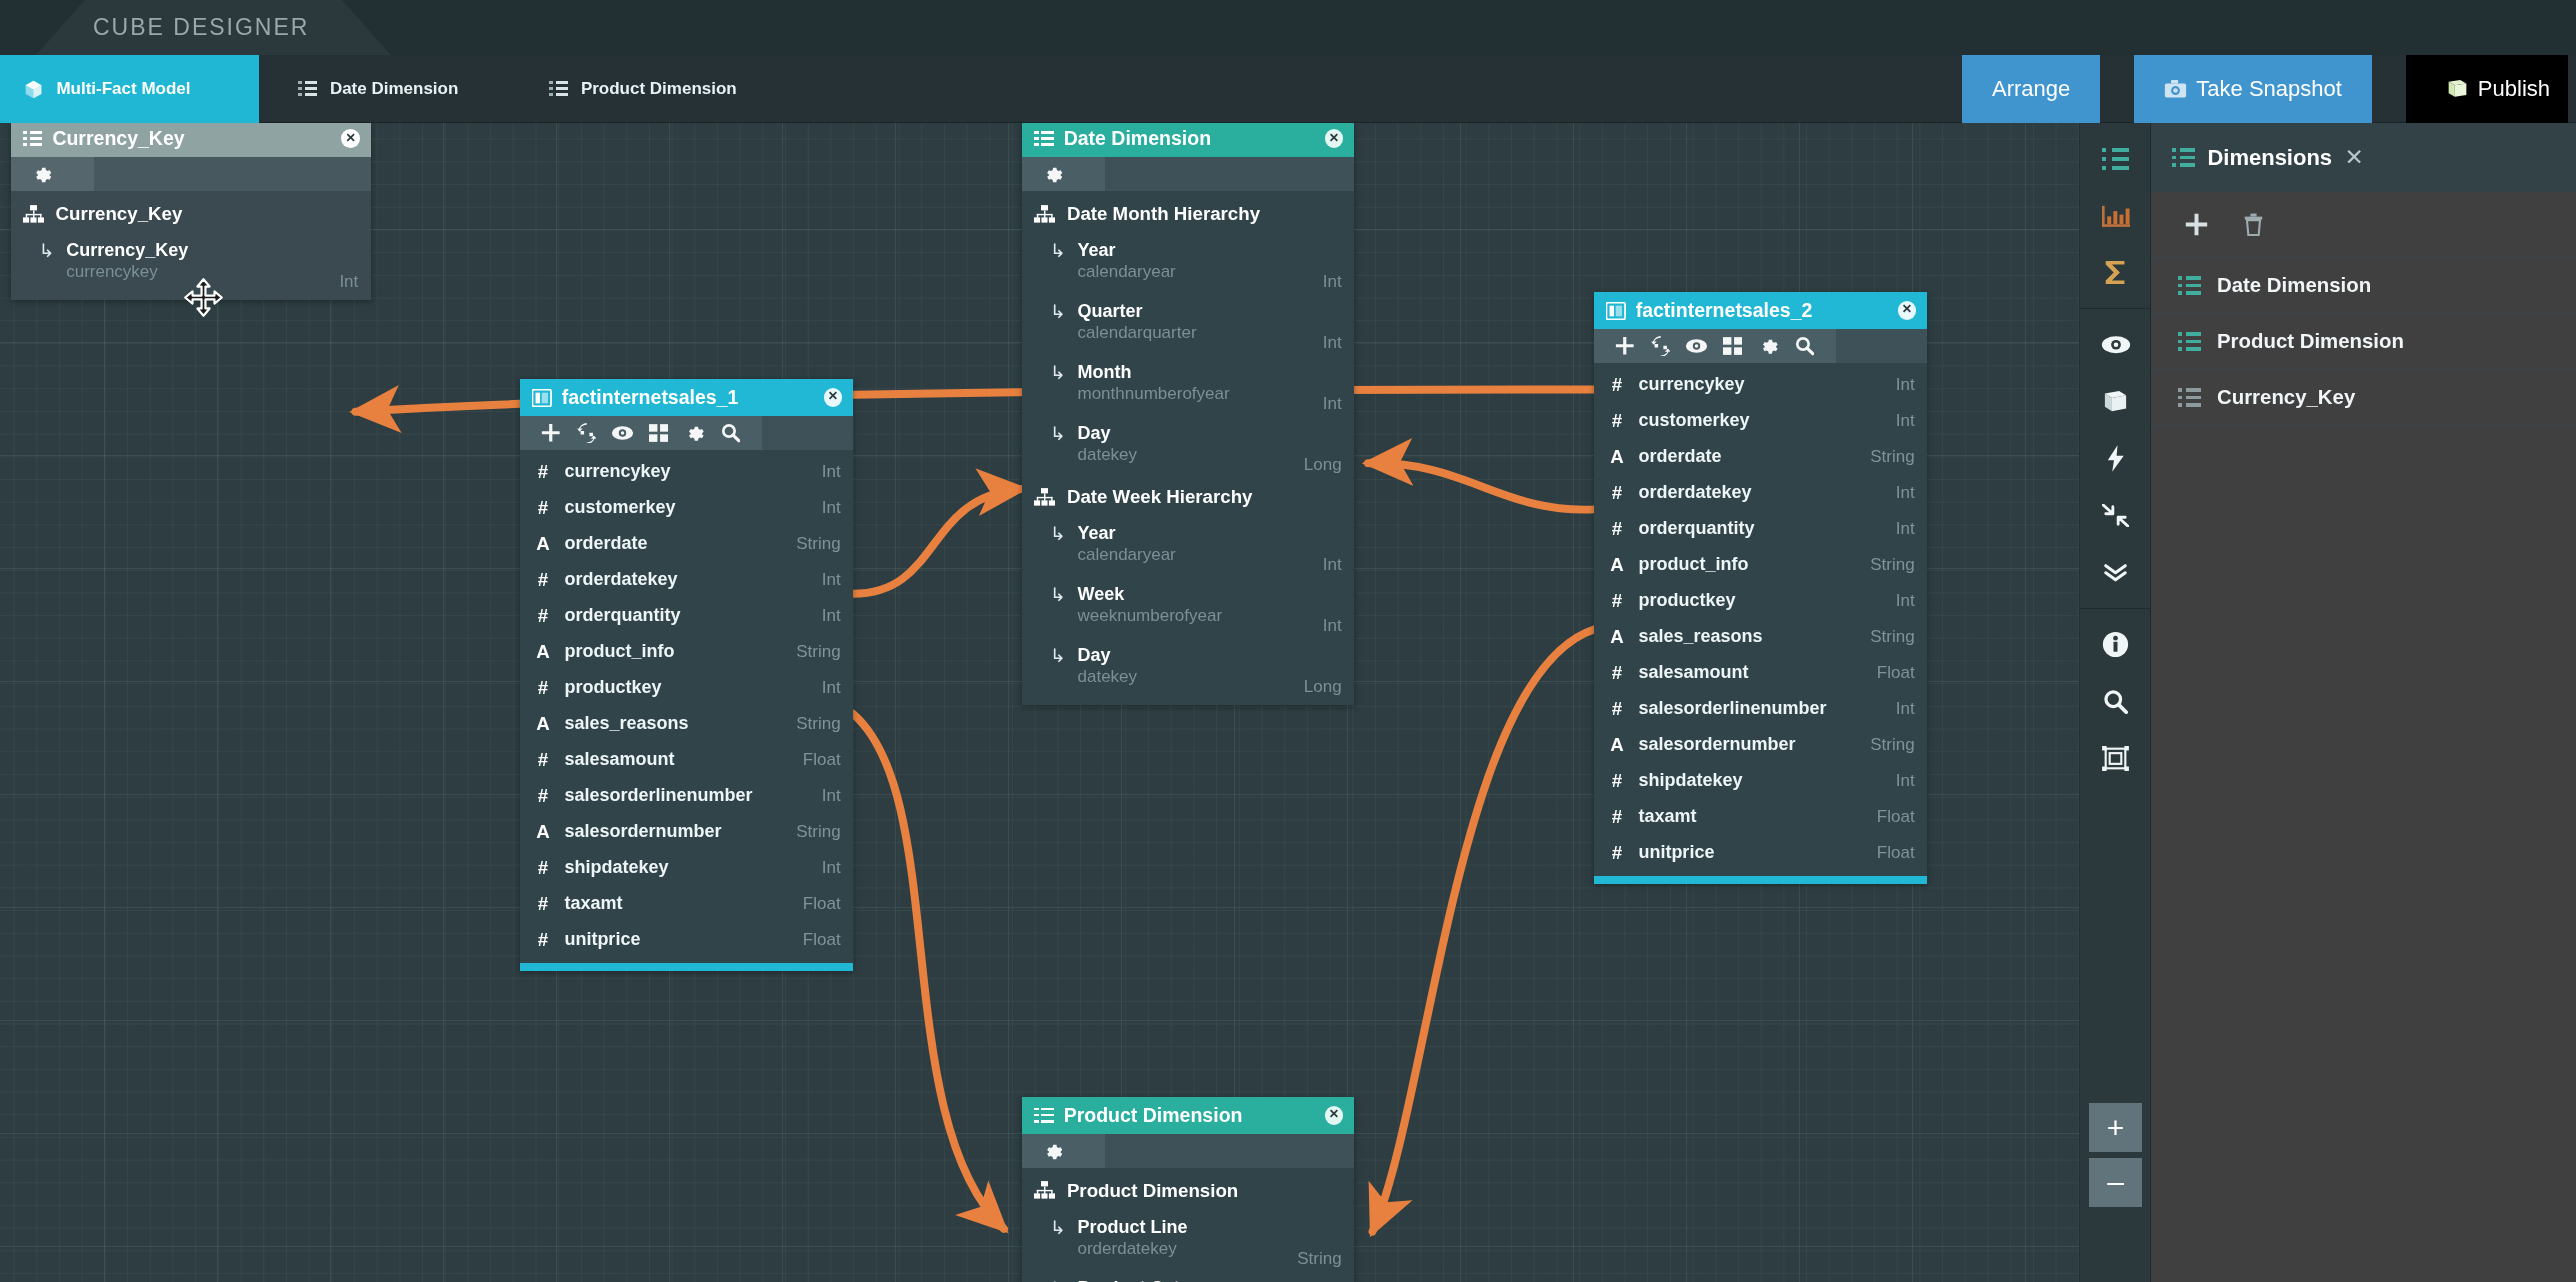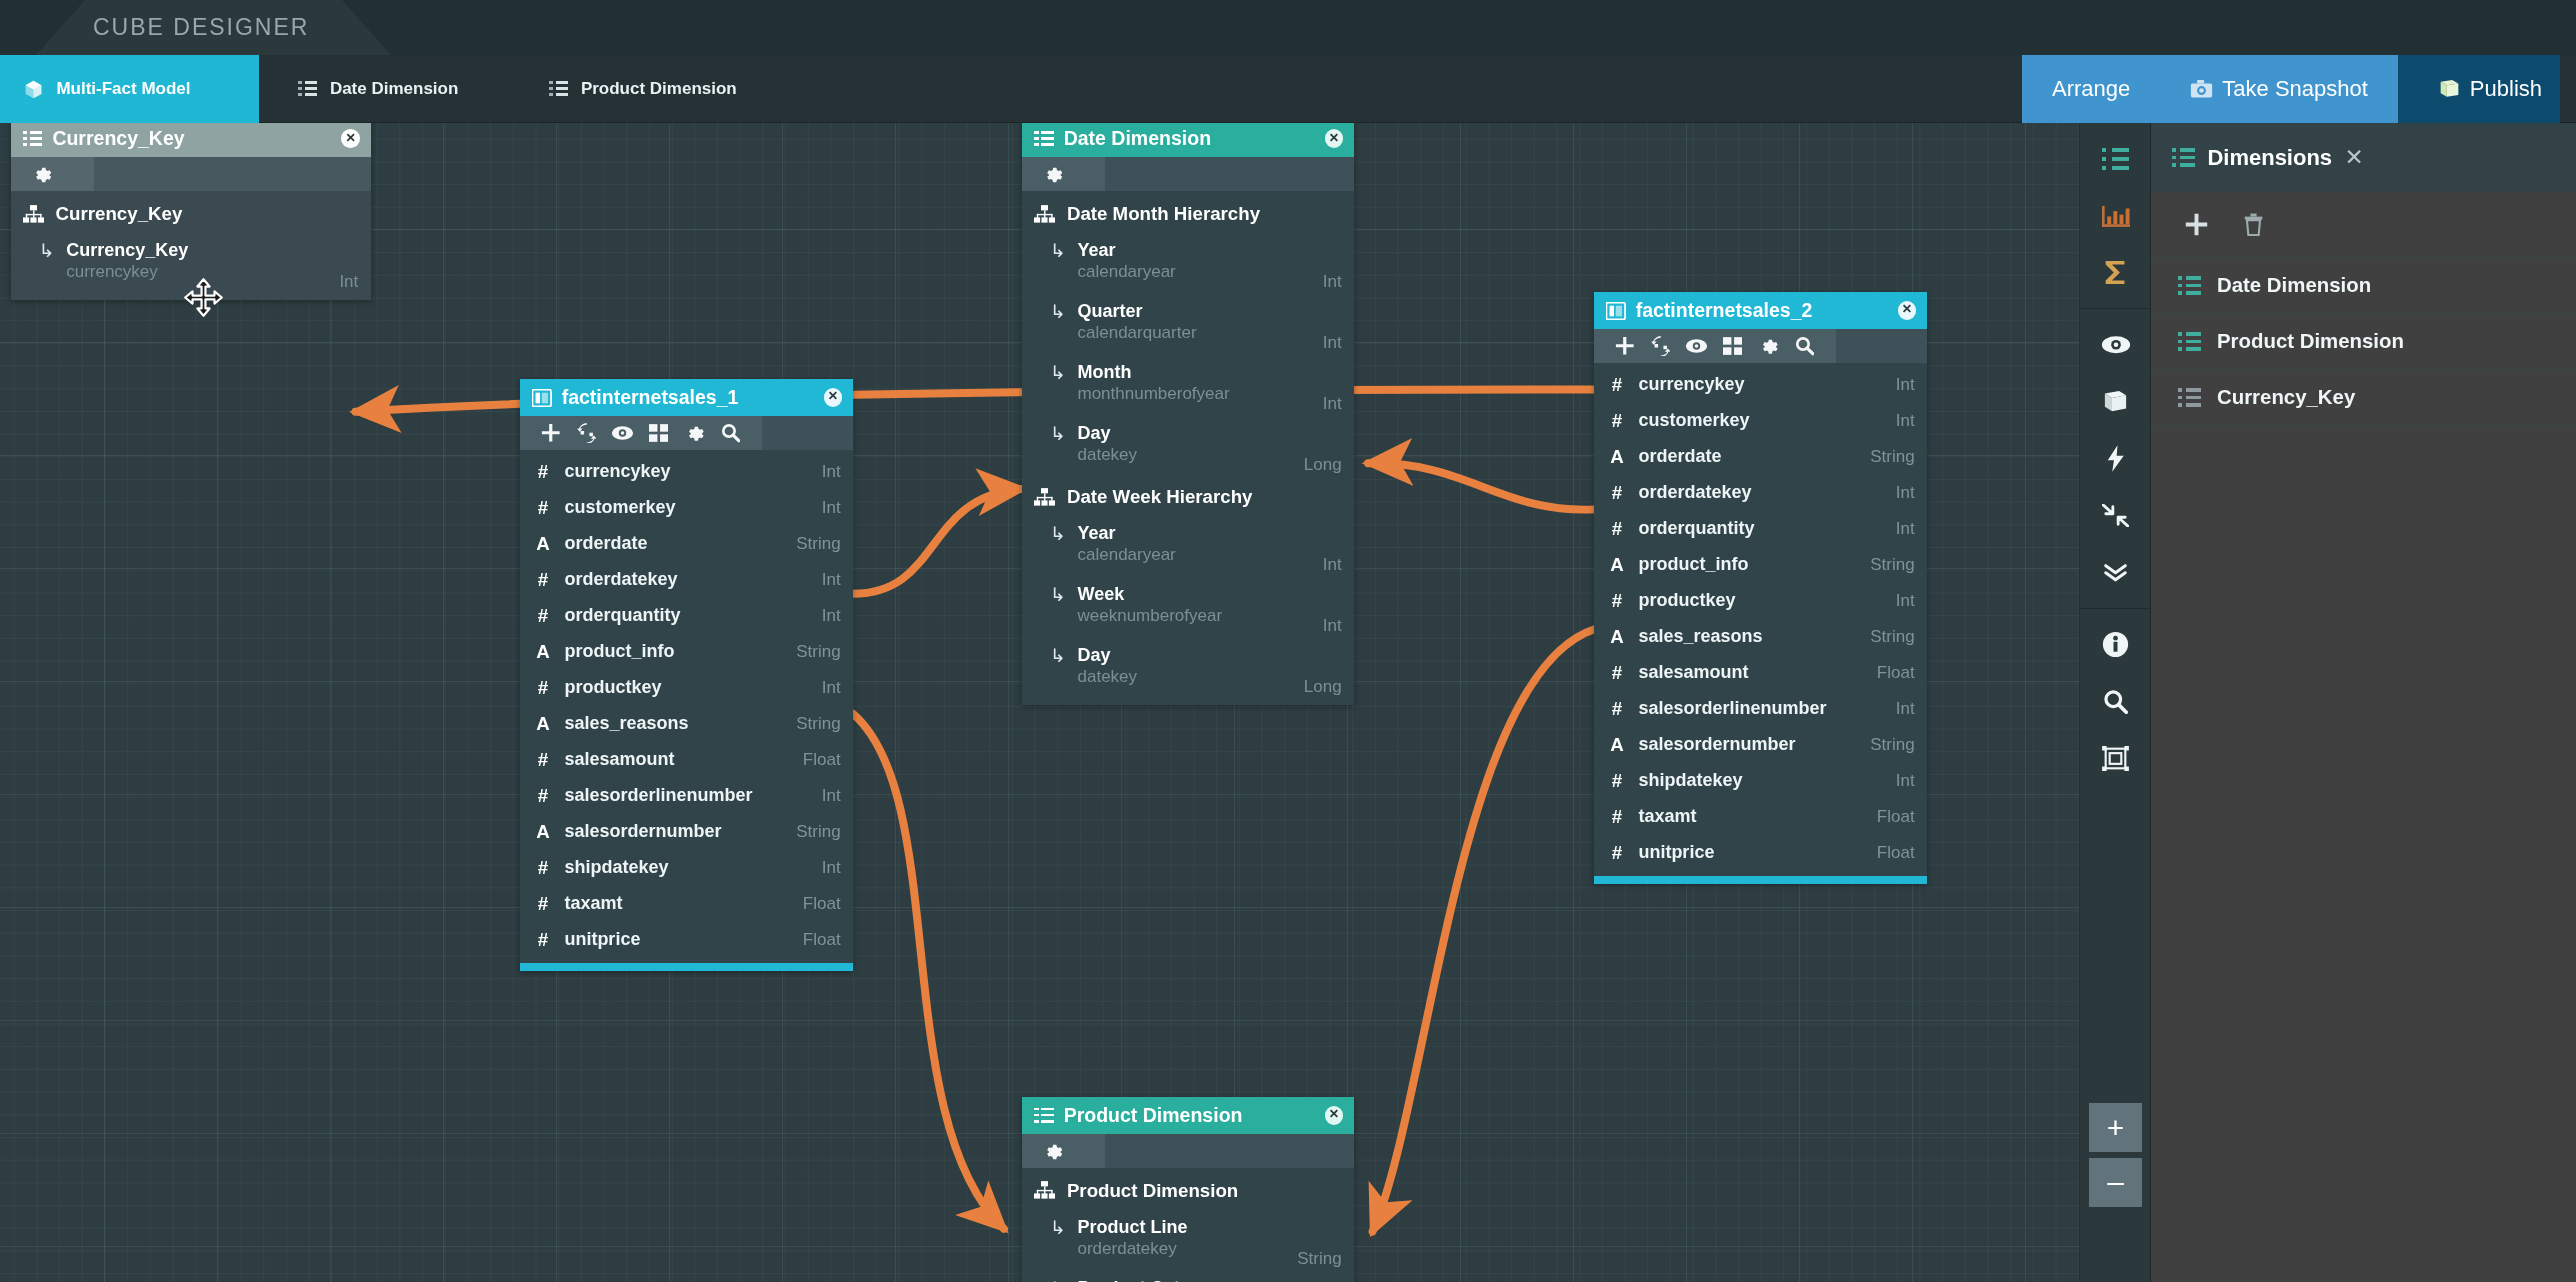--- a/index.html
+++ b/index.html
@@ -37,28 +37,28 @@
     padding: 0 23px; cursor: pointer; user-select: none;
   }
   .tab .tab-label { font-size: 17px; color: #e8f1f3; font-weight: 600; white-space: nowrap; }
   .tab.active { background: #1fb7d4; }
   .tab.active .tab-label { color: #ffffff; }
   #tab-0 { left: 0; width: 259px; }
   #tab-1 { left: 275px; }
   #tab-2 { left: 526px; }
 
   
-  #actionbar { position: absolute; right: 16px; top: 55px; height: 68px; display: flex; }
+  #actionbar { position: absolute; right: 8px; top: 55px; height: 68px; display: flex; gap: 34px; }
   .act {
     display: flex; align-items: center; gap: 9px; height: 68px;
     padding: 0 30px; font-size: 22px; color: #ffffff; cursor: pointer; user-select: none;
     white-space: nowrap;
   }
   .act.blue { background: #4095cf; }
-  .act.green { background: #0c4a6e; padding-right: 18px; padding-left: 40px; }
+  .act.green { background: #000000; padding-right: 18px; padding-left: 40px; }
 
   
   #canvas {
     position: absolute; left: 0; top: 123px; width: 2150px; height: 1160px;
     background-color: #2d3d41;
     background-image:
       linear-gradient(to right, rgba(190,215,215,0.055) 0.9px, transparent 0.9px),
       linear-gradient(to bottom, rgba(190,215,215,0.055) 0.9px, transparent 0.9px),
       linear-gradient(to right, rgba(190,215,215,0.10) 0.9px, transparent 0.9px),
       linear-gradient(to bottom, rgba(190,215,215,0.10) 0.9px, transparent 0.9px);

